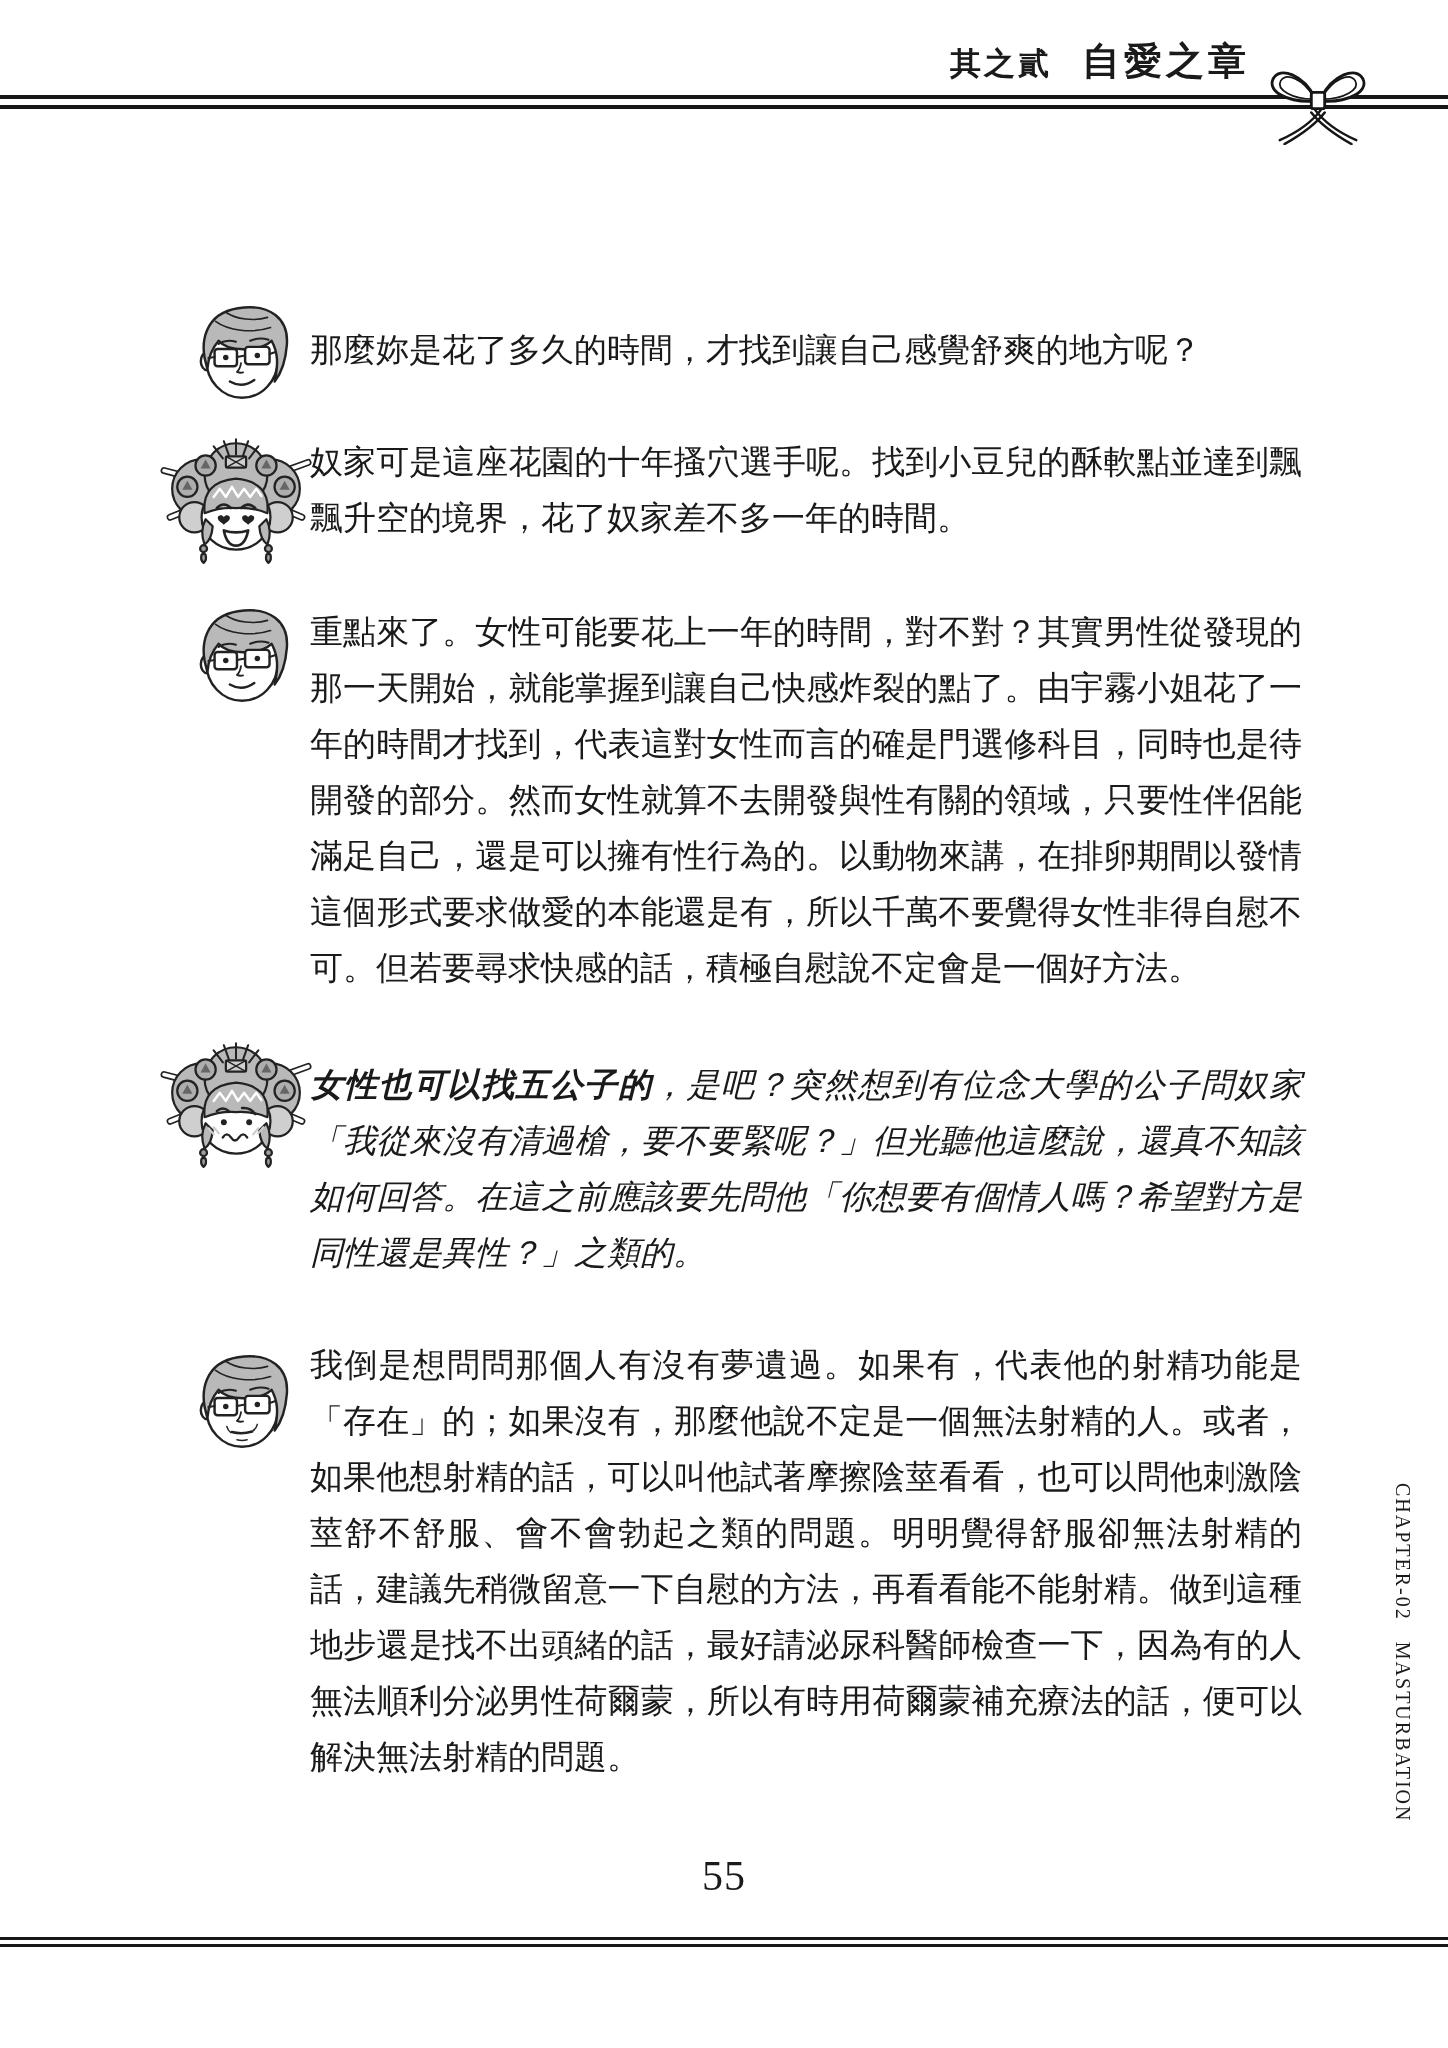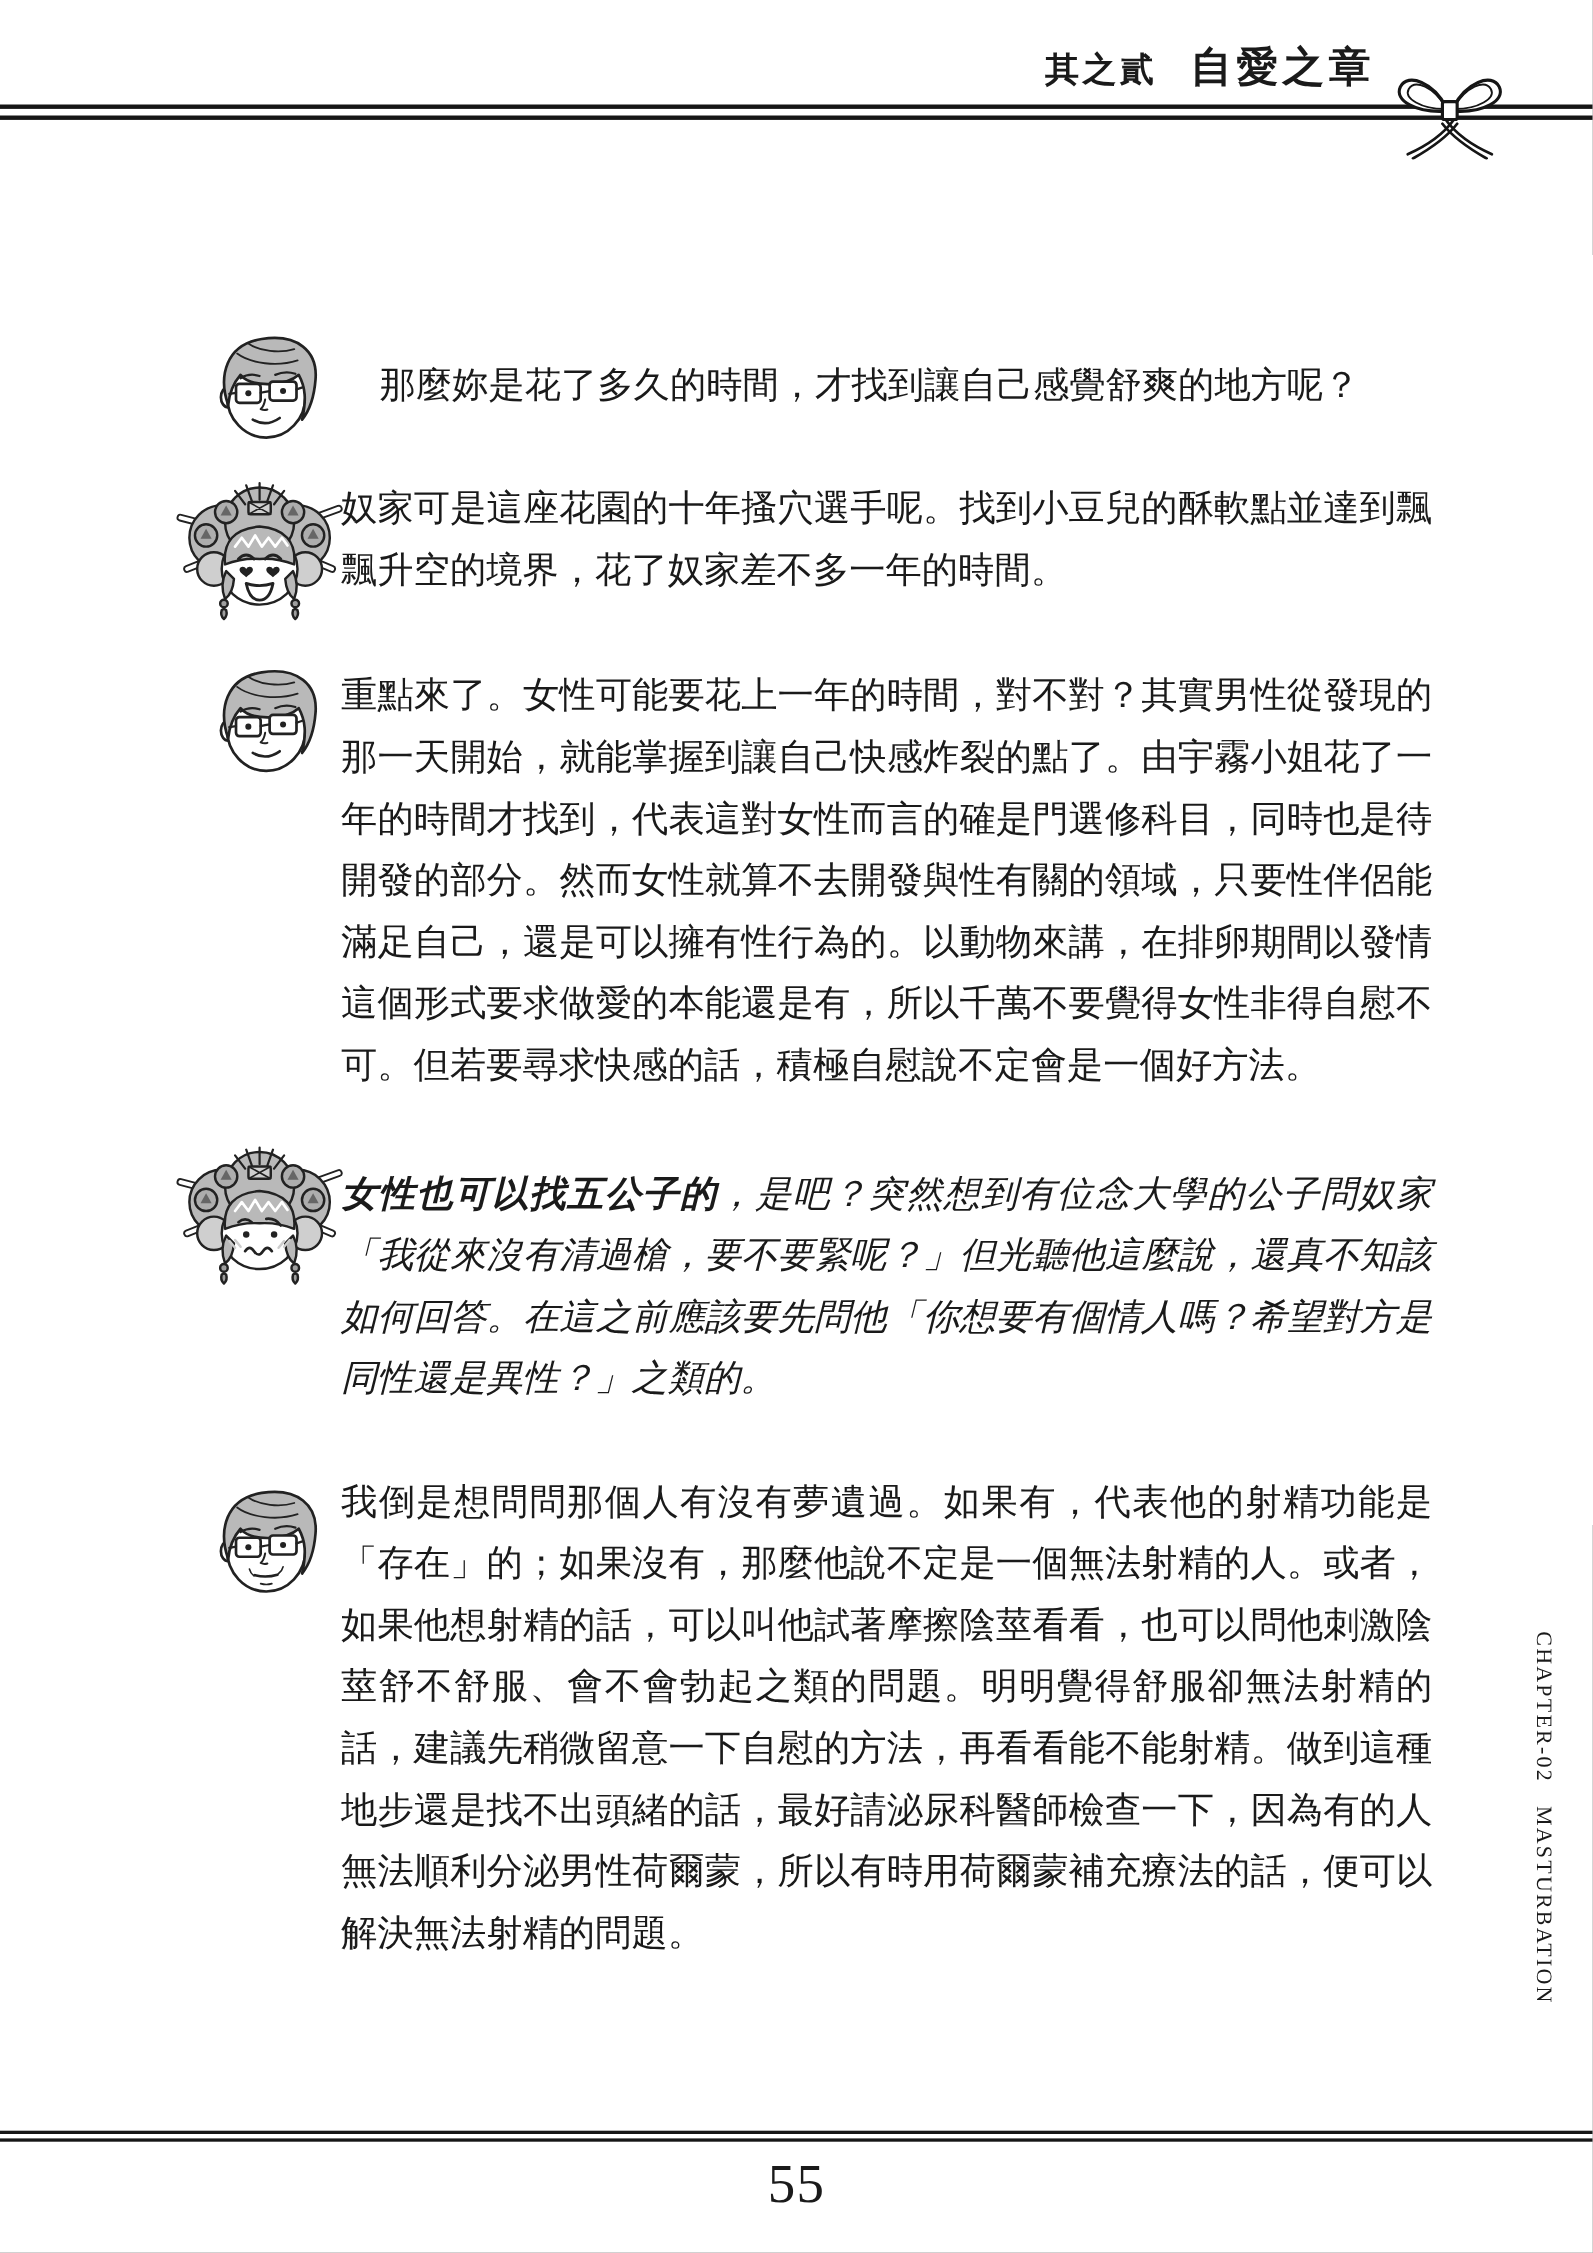--- a/index.html
+++ b/index.html
@@ -25,22 +25,22 @@
   .speech{position:absolute;left:310px;width:992px;margin:0;
         font-size:33px;line-height:56px;text-align:justify;letter-spacing:0;}
   .speech .lead{font-family:"Liberation Sans",sans-serif;font-weight:700;}
 
   
   .side-label{position:absolute;top:1483px;left:1414px;transform:rotate(90deg);
         transform-origin:0 0;white-space:nowrap;font-size:20px;letter-spacing:2px;
         word-spacing:14px;color:#1a1a1a;}
 
   
-  .page-number{position:absolute;top:1956px;left:0;width:100%;text-align:center;
-        font-size:50px;letter-spacing:1px;}
+  .page-number{position:absolute;top:1852px;left:0;width:100%;text-align:center;
+        font-size:42px;letter-spacing:1px;}
 </style>
 </head>
 <body>
 
 <div class="page">
 
   <div class="chapter-heading">
     <span class="chapter-number">其之貳</span>
     <span class="chapter-title">自愛之章</span>
   </div>
@@ -74,21 +74,21 @@
       <rect x="31" y="51" width="22" height="17" rx="3" fill="#fff"></rect>
       <rect x="61" y="49" width="24" height="17" rx="3" fill="#fff"></rect>
       <path d="M 53,59 Q 57,58 61,57.5" stroke-width="2"></path>
       <path d="M 31,59 L 25,60 M 85,56 L 91,54" stroke-width="2"></path>
       <circle cx="42" cy="59.5" r="2.7" fill="#222" stroke="none"></circle>
       <circle cx="73" cy="57.5" r="2.7" fill="#222" stroke="none"></circle>
       <path d="M 57,65 Q 56,71 53,73.5 Q 56,75 59,74" stroke-width="1.8"></path>
       <path d="M 46,83 Q 58,90 70,81.5" stroke-width="2.4"></path>
     </g>
         </svg></div>
-      <p class="speech" style="top: 322px; margin-left: 35px;"><b class="lead"></b><span>那麼妳是花了多久的時間，才找到讓自己感覺舒爽的地方呢？</span></p>
+      <p class="speech" style="top: 322px;"><b class="lead"></b><span>那麼妳是花了多久的時間，才找到讓自己感覺舒爽的地方呢？</span></p>
       <div class="avatar" style="left: 160px; top: 436px;"><svg width="152" height="130" viewBox="0 0 150 128">
     <g fill="none" stroke="#222" stroke-width="2.2" stroke-linecap="round" stroke-linejoin="round">
       <path d="M 4,34 L 50,46 M 146,26 L 102,42 M 10,80 L 50,64 M 140,80 L 102,64" stroke-width="7"></path>
       <path d="M 4,34 L 50,46 M 146,26 L 102,42 M 10,80 L 50,64 M 140,80 L 102,64" stroke="#fff" stroke-width="3.6"></path>
       <circle cx="41" cy="52" r="29" fill="#b9b9b9"></circle>
       <circle cx="109" cy="52" r="29" fill="#b9b9b9"></circle>
       <circle cx="75" cy="38" r="31" fill="#b9b9b9"></circle>
       <circle cx="34" cy="80" r="15" fill="#cfcfcf"></circle>
       <circle cx="116" cy="80" r="15" fill="#cfcfcf"></circle>
       <path d="M75,3 L75,18 M63,5 L68,19 M87,5 L82,19 M53,10 L62,22 M97,10 L88,22" stroke-width="2"></path>

